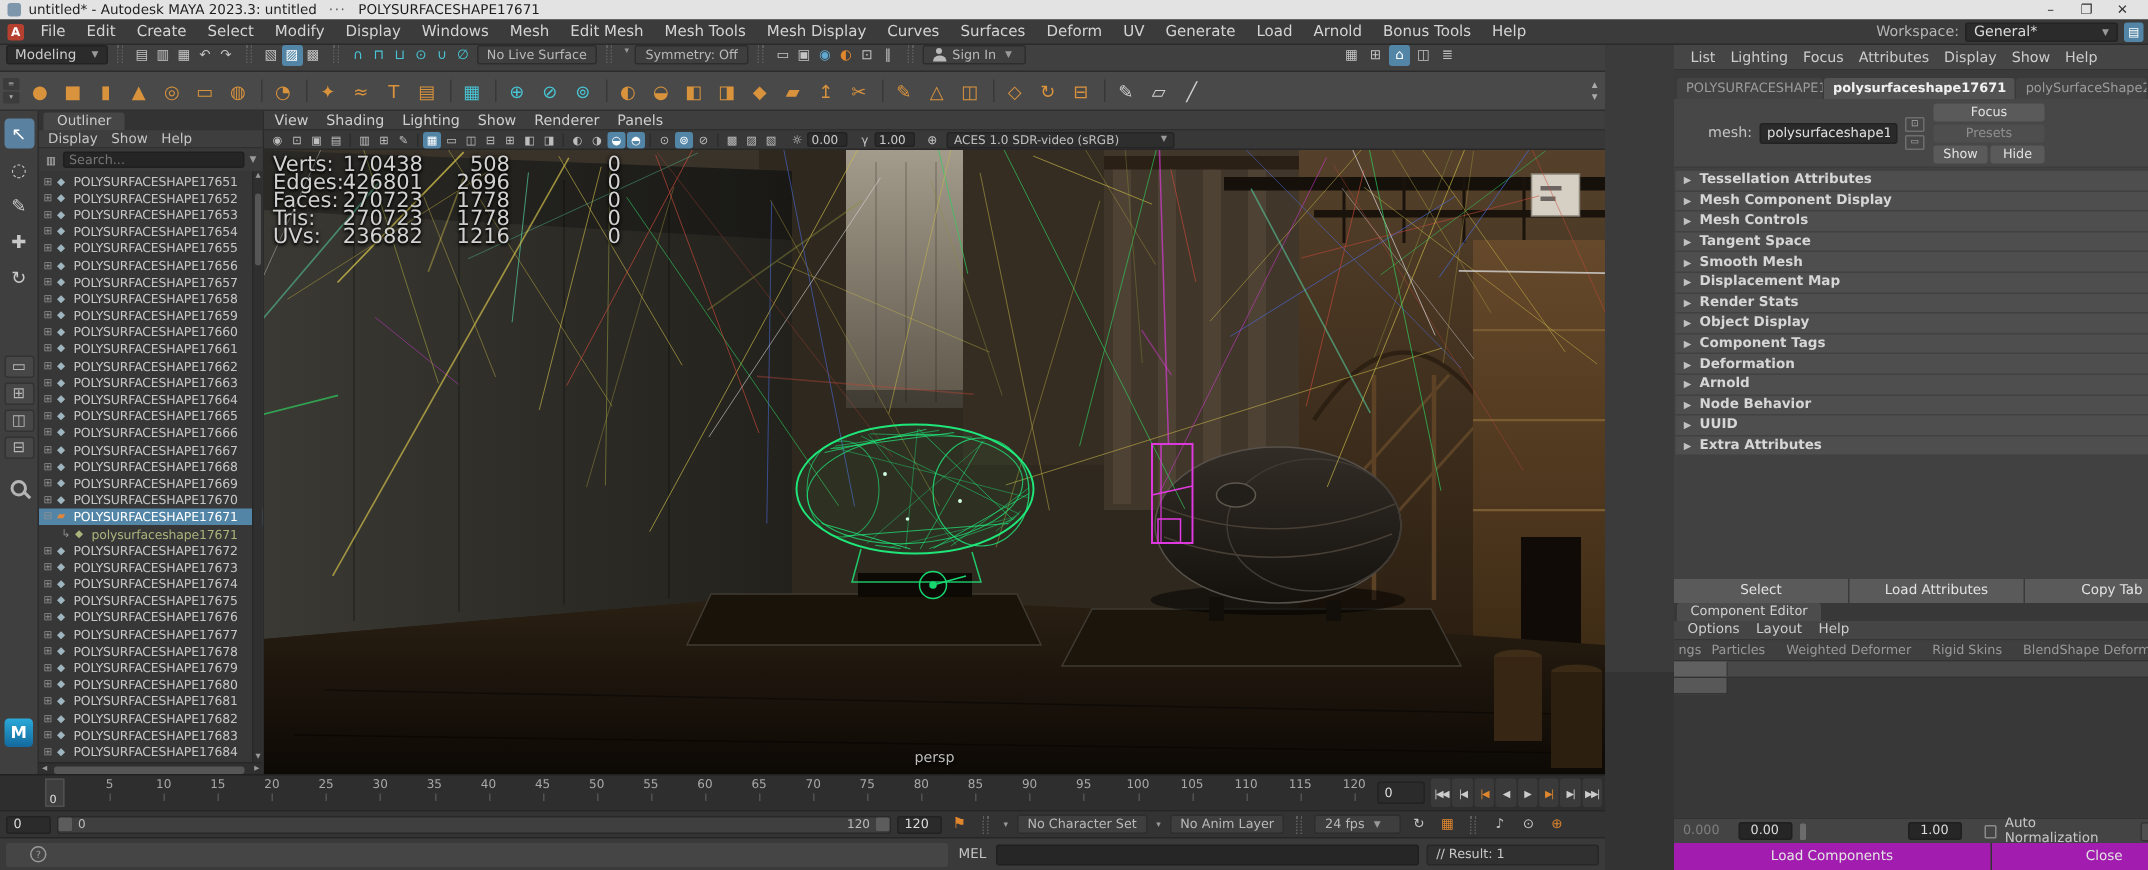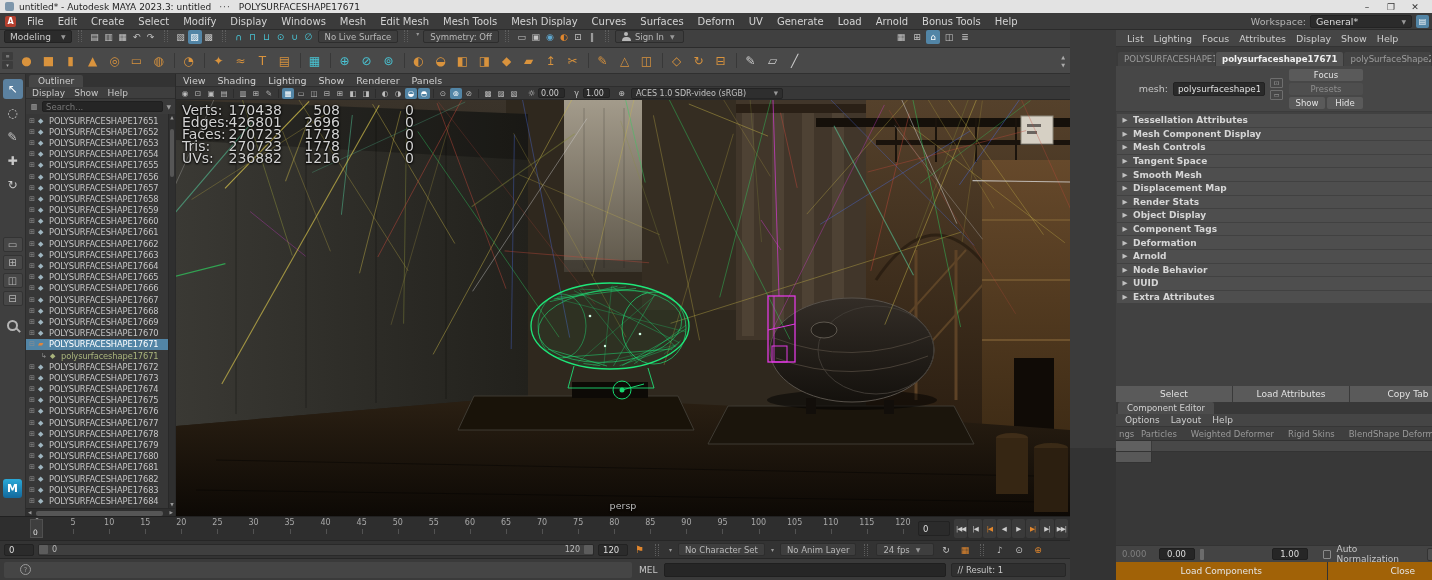--- a/index.html
+++ b/index.html
@@ -184,21 +184,21 @@
   .ce-corner{width:36px;background:#606060;border-right:1px solid #3a3a3a}
   .ce-rowhead{width:36px;height:11px;background:#585858;border-right:1px solid #333;border-bottom:1px solid #333}
   .ce-controls{height:17px;background:#444;border-top:1px solid #333;display:flex;align-items:center;gap:5px;padding:0 6px;font-size:9px;color:#c6c6c6}
   .ce-min{color:#7f7f7f;width:32px;font-size:8.5px}
   .ce-field{width:36px;height:12px;background:#262626;border:1px solid #1f1f1f;border-radius:2px;color:#ddd;font-size:8.5px;text-align:center;font-family:"DejaVu Sans",sans-serif}
   .ce-handle{width:5px;height:11px;background:#6c6c6c;border-radius:1px}
   .ce-sp1{width:58px}
   .ce-check{width:9px;height:9px;border:1px solid #8a8a8a;border-radius:1px;margin-left:10px}
   .ce-ddrop{margin-left:auto;width:46px;height:13px;background:#4f4f4f;border:1px solid #333;border-radius:2px;display:flex;align-items:center;justify-content:flex-end;padding:0 4px;font-size:6px;color:#bbb}
   .ce-buttons{height:18px;display:flex;gap:1px;background:#333}
-  .ce-bbtn{background:#a16207;font-size:9px;color:#e4e4e4;display:flex;align-items:center;justify-content:center}
+  .ce-bbtn{background:#a21caf;font-size:9px;color:#e4e4e4;display:flex;align-items:center;justify-content:center}
   .ce-bbtn.b1{flex:1.4}.ce-bbtn.b2{flex:1}
 </style>
 </head>
 <body>
 
 <div id="app">
 
   <div class="titlebar">
     <span class="tb-icon"></span>
     <span>untitled* - Autodesk MAYA 2023.3: untitled</span>

